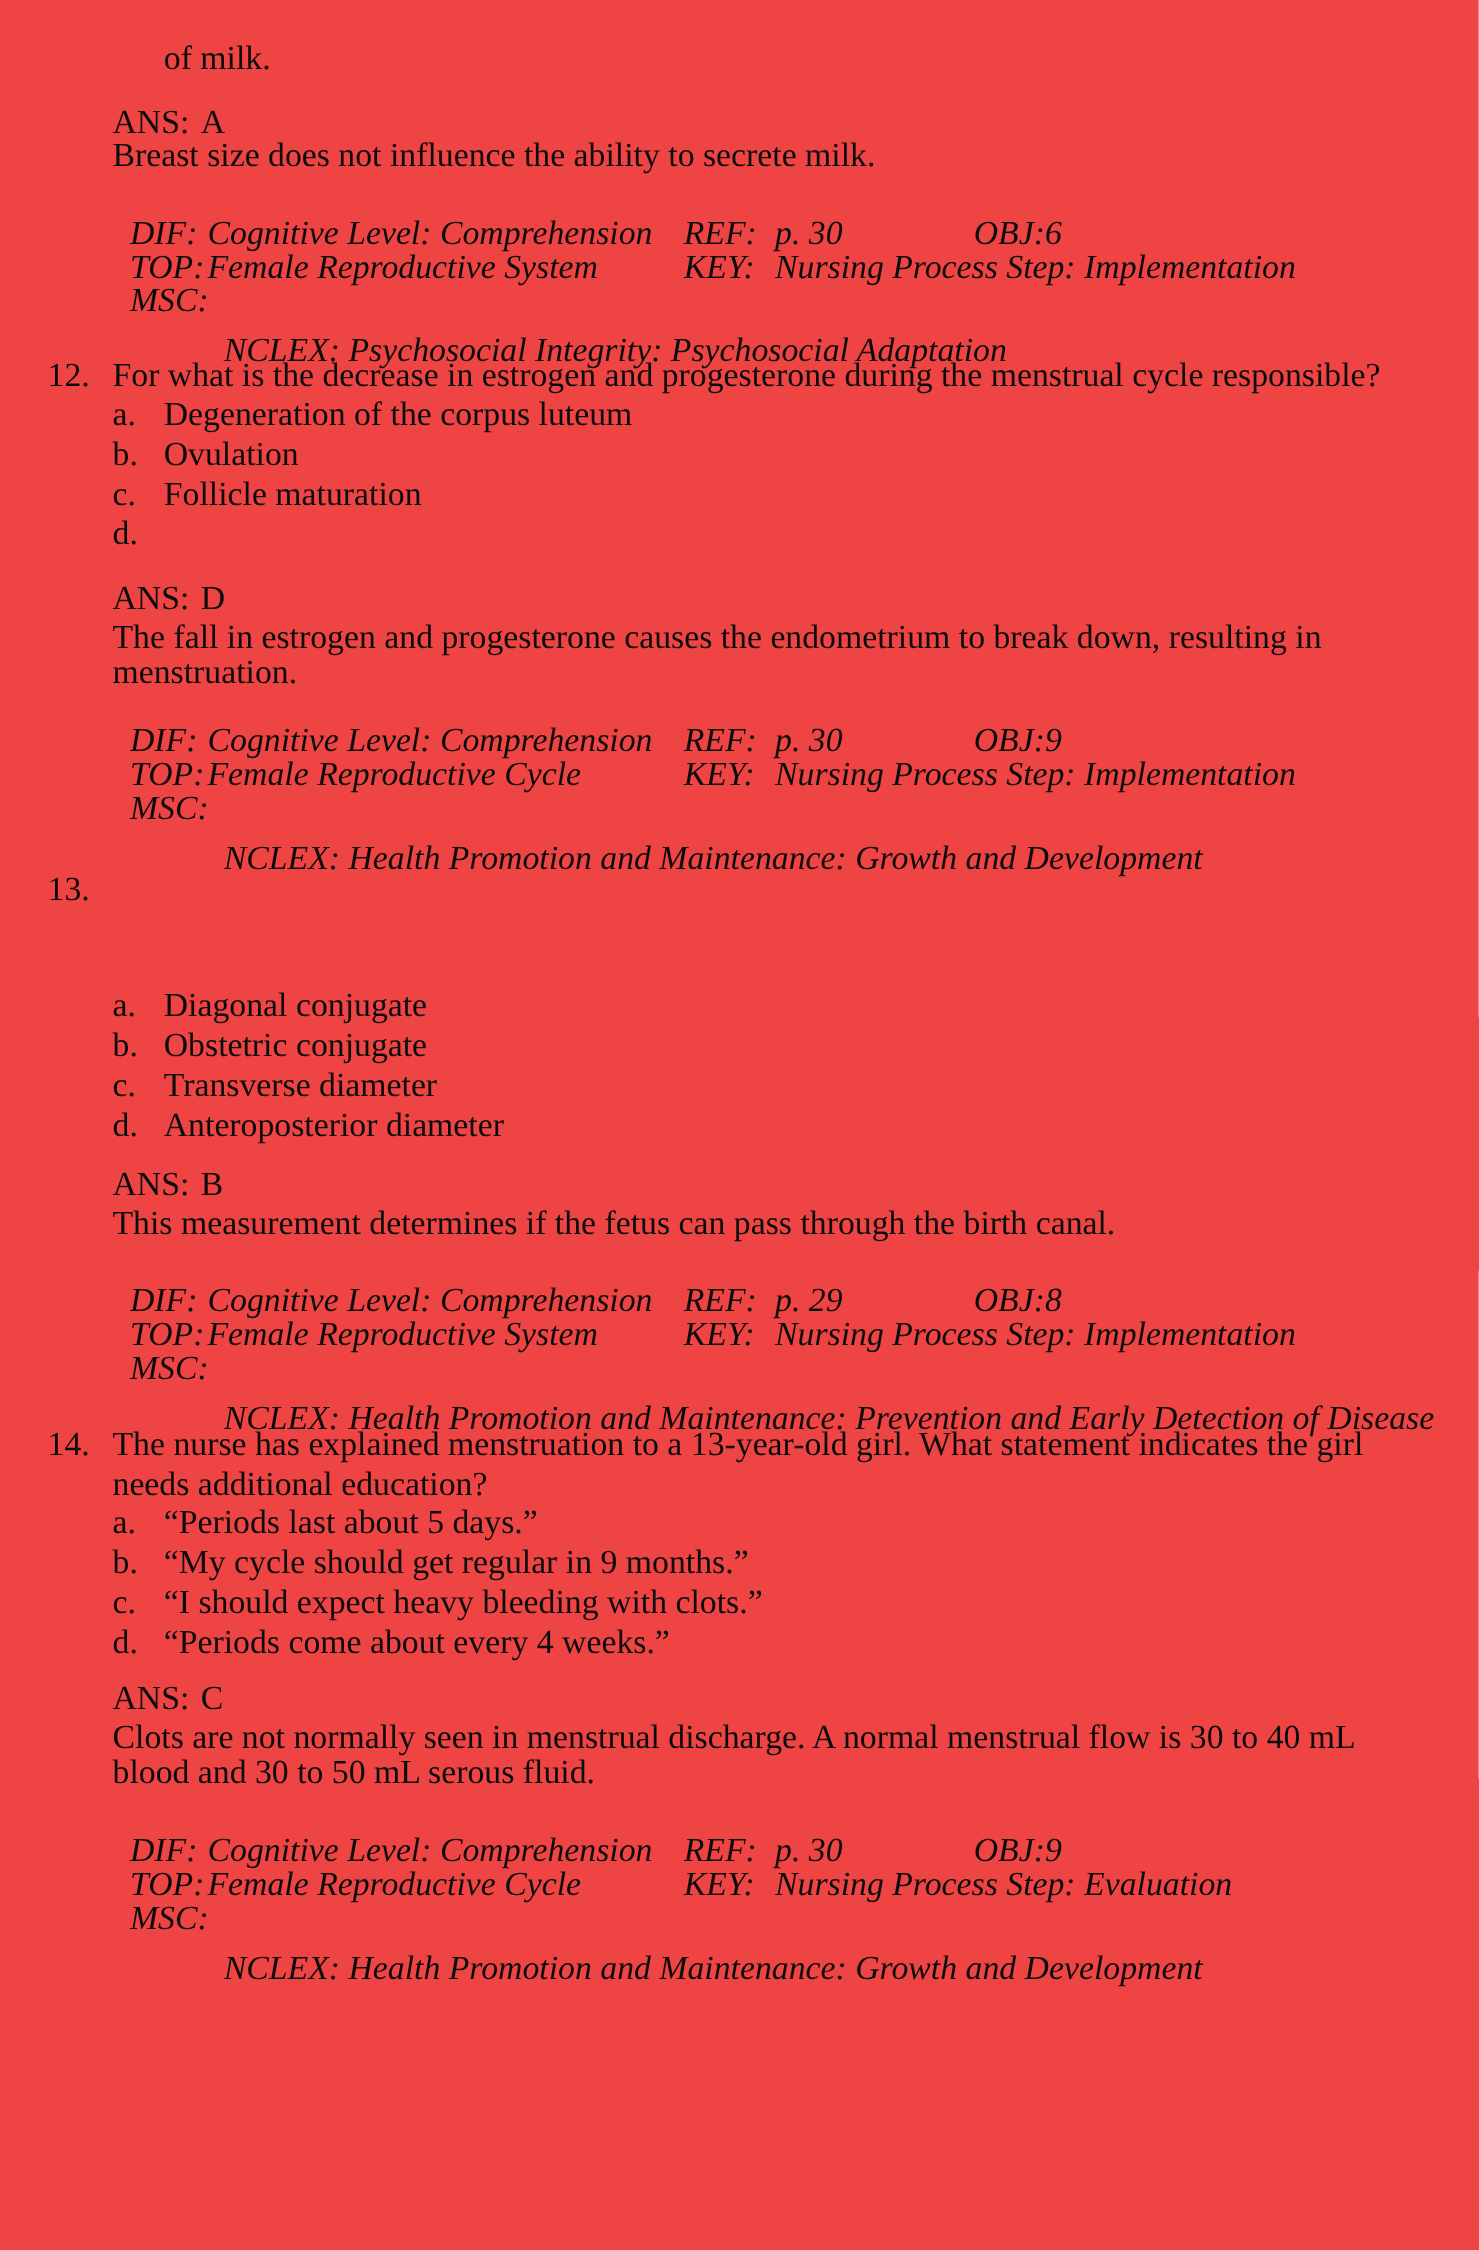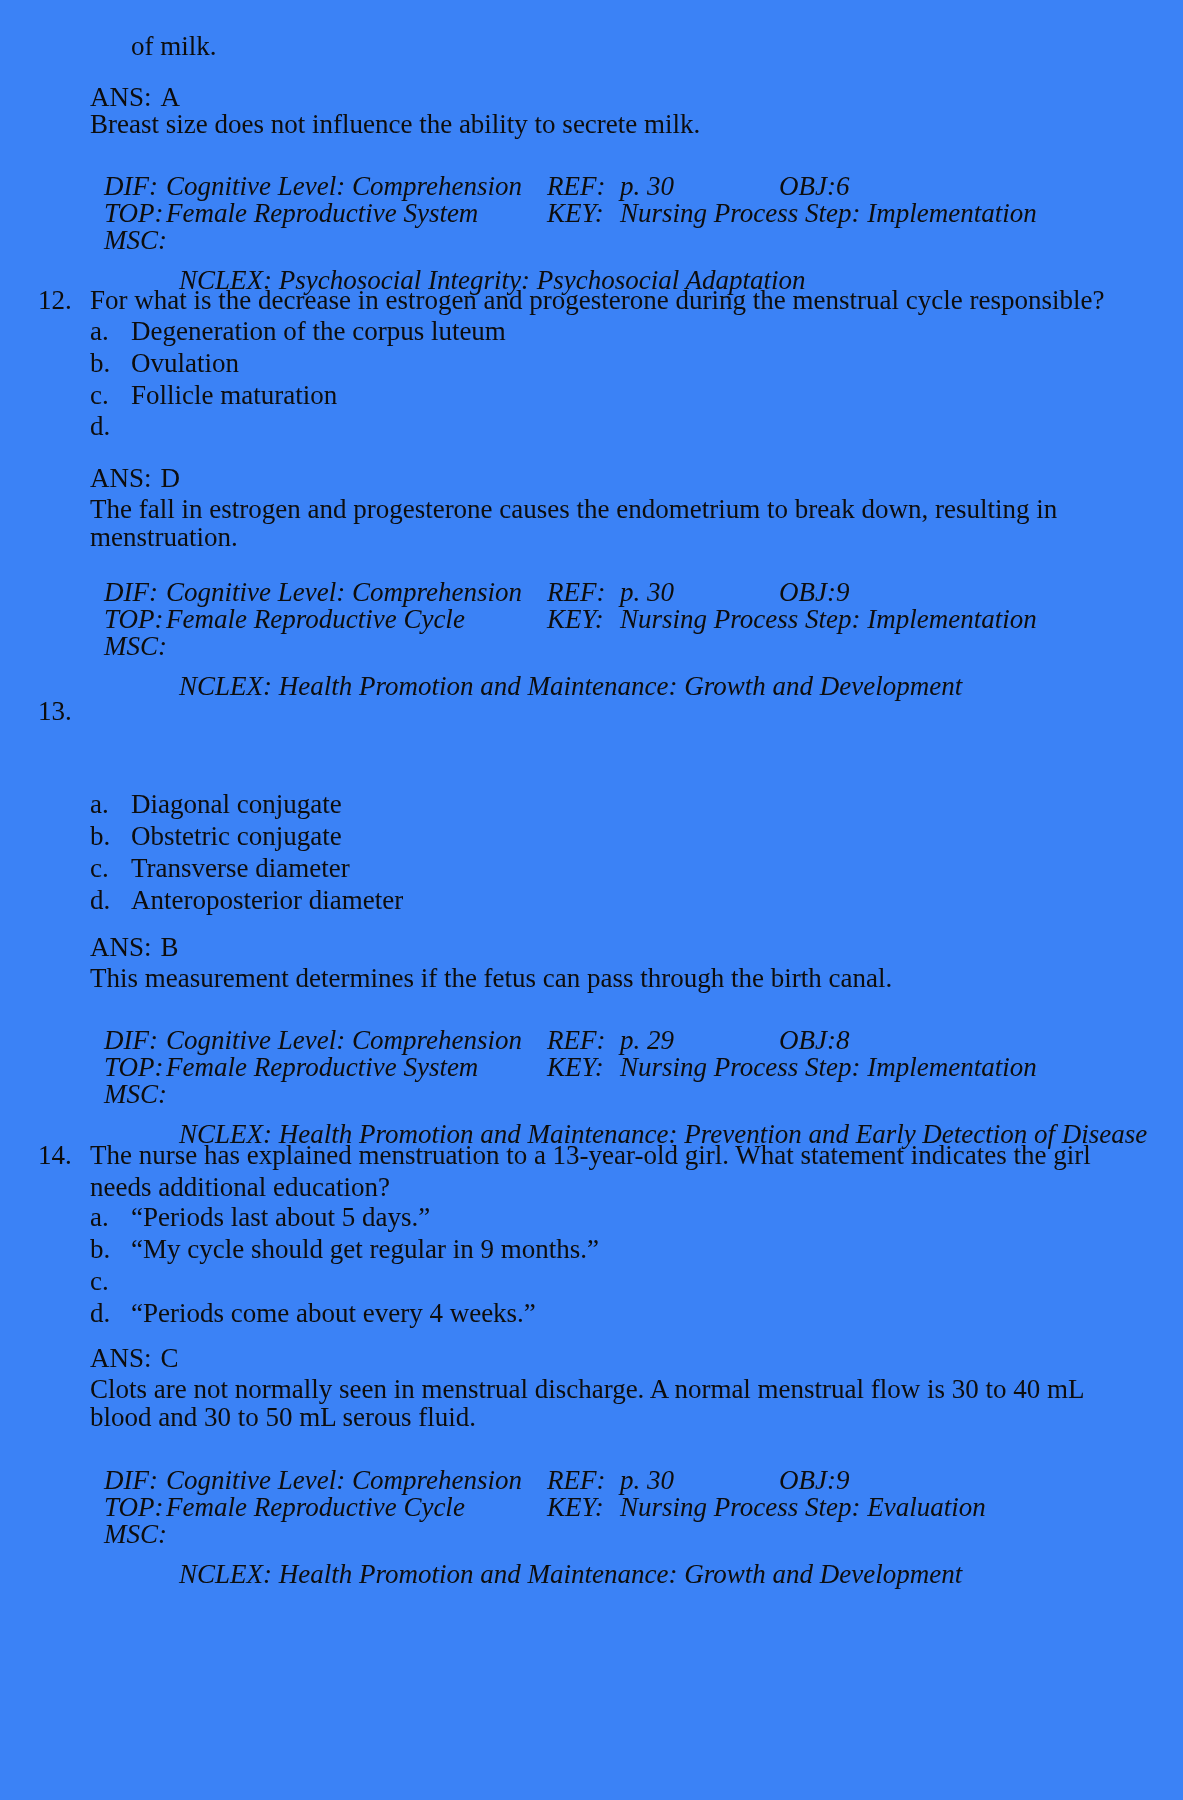--- a/index.html
+++ b/index.html
@@ -1,19 +1,19 @@
 <!DOCTYPE html>
 <html><head>
 <meta charset="utf-8">
 <style>
   html,body{margin:0;padding:0;background:#e8e8e8;}
   .page{
     position:relative;
     width:1183px;height:1800px;
-    background:#3b82f6;
+    background:#ef4444;
     font-family:"Liberation Serif","DejaVu Serif",serif;
     font-size:27px;
     color:#0d0d0d;
     overflow:hidden;
   }
   .abs{position:absolute;}
   .carry{left:131px;line-height:27px;}
   .ansline{left:90px;line-height:27px;white-space:nowrap;}
   .ansline .ansval{margin-left:9px;}
   .rationale{left:90px;width:1035px;line-height:27.5px;}
@@ -155,20 +155,21 @@
   <div class="abs opt" style="top:1204px">
     <span class="olet">a.</span>
     <span class="otxt">“Periods last about 5 days.”</span>
   </div>
   <div class="abs opt" style="top:1236px">
     <span class="olet">b.</span>
     <span class="otxt">“My cycle should get regular in 9 months.”</span>
   </div>
   <div class="abs opt" style="top:1268px">
     <span class="olet">c.</span>
+    <span class="otxt">“I should expect heavy bleeding with clots.”</span>
   </div>
   <div class="abs opt" style="top:1300px">
     <span class="olet">d.</span>
     <span class="otxt">“Periods come about every 4 weeks.”</span>
   </div>
   <div class="abs ansline" style="top:1345px">
     <span>ANS:</span><span class="ansval">C</span>
   </div>
   <div class="abs rationale" style="top:1376px">Clots are not normally seen in menstrual discharge. A normal menstrual flow is 30 to 40 mL blood and 30 to 50 mL serous fluid.</div>
   <div class="abs metablock" style="top:1467px">

